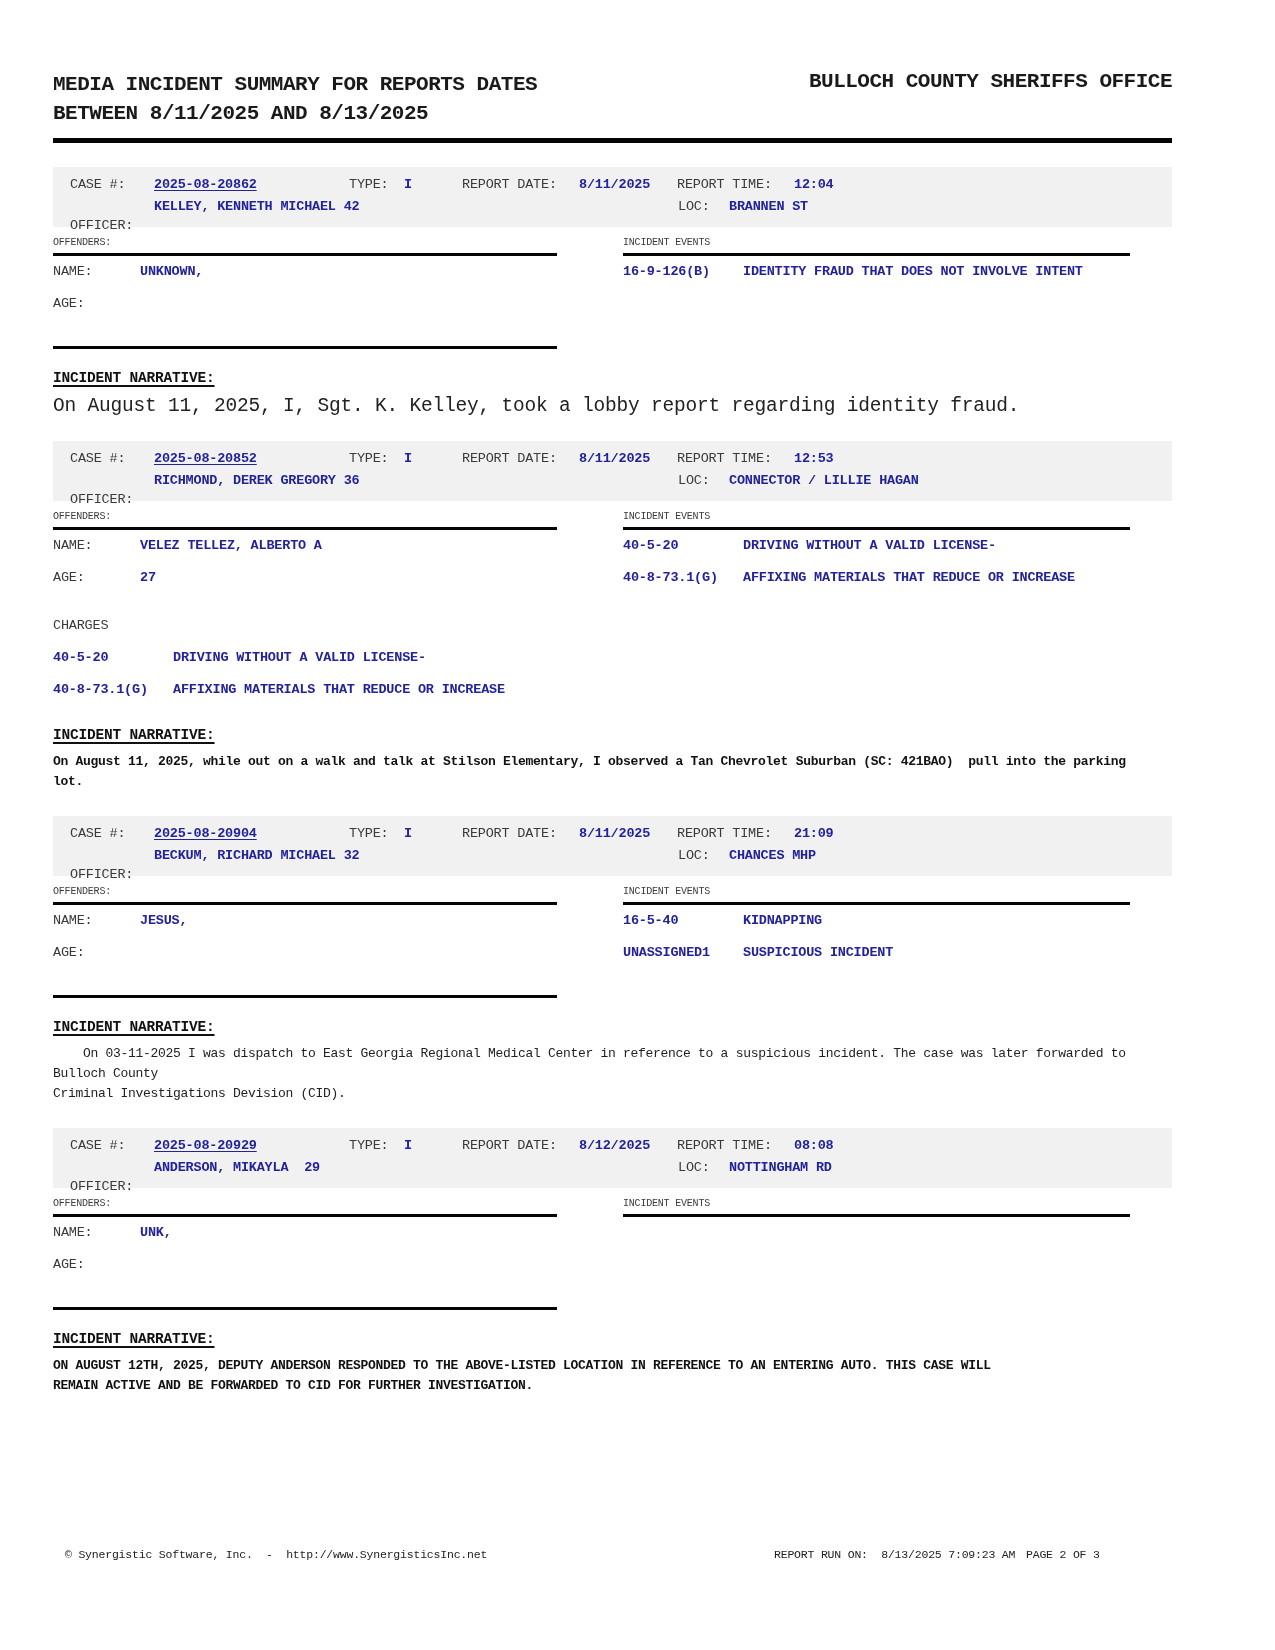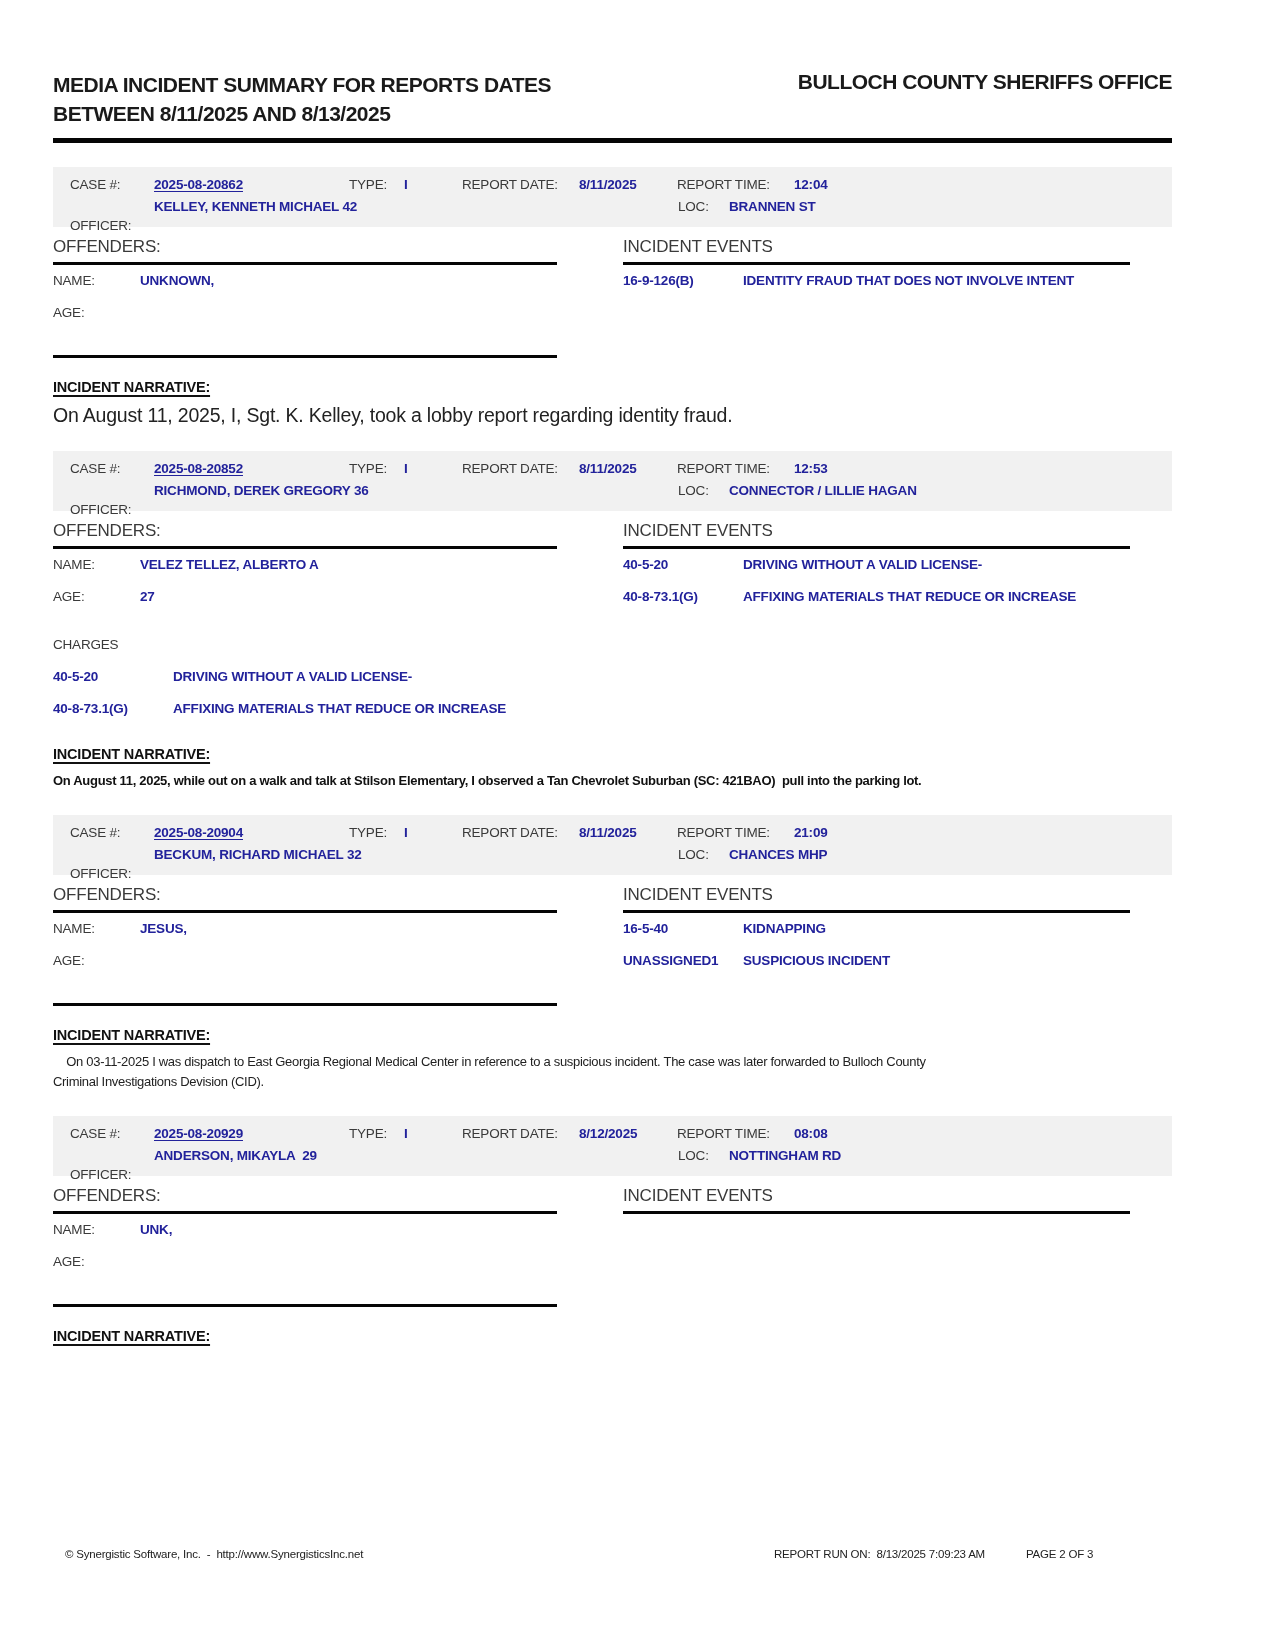--- a/index.html
+++ b/index.html
@@ -6,21 +6,21 @@
     --navy:#22229B;
     --band:#F1F1F1;
     --ink:#1a1a1a;
     --label:#3a3a3a;
   }
   html,body{margin:0;padding:0;background:#ffffff;}
   .page{
     position:relative;
     width:1275px;height:1650px;
     background:#ffffff;
-    font-family:Liberation Sans, sans-serif;
+    font-family:Liberation Mono, monospace;
     letter-spacing:-0.2px;
     color:var(--ink);
     overflow:hidden;
   }
   .content{position:absolute;left:53px;top:0;width:1119px;}
 
   
   .hdr{position:relative;padding-top:70px;}
   .title-left{
     width:640px;font-size:21px;line-height:29px;font-weight:bold;
@@ -47,21 +47,21 @@
   .l-case{left:0;}   .v-case{left:84px;}
   .l-type{left:279px;} .v-type{left:334px;}
   .l-rdate{left:392px;} .v-rdate{left:509px;}
   .l-rtime{left:607px;} .v-rtime{left:724px;}
   .l-officer{left:0;margin-top:19px;} .v-officer{left:84px;}
   .l-loc{left:608px;} .v-loc{left:659px;}
 
   .case-body{display:flex;margin-top:10px;}
   .col-left{width:504px;}
   .col-right{margin-left:66px;width:507px;}
-  .col-head{font-size:17px;color:var(--label);padding-bottom:5px;}
+  .col-head{font-size:10px;color:var(--label);padding-bottom:5px;}
   .bar{height:3px;background:#050505;}
   .kv,.ev{position:relative;height:24px;margin-top:8px;}
   .kv .lbl{position:absolute;left:0;top:0;}
   .kv .val{position:absolute;left:87px;top:0;}
   .ev .e-code{position:absolute;left:0;top:0;}
   .ev .e-desc{position:absolute;left:120px;top:0;}
   .charges-head{font-size:13.5px;color:var(--label);margin-top:24px;height:24px;}
   .closebar{height:3px;background:#050505;margin-top:26px;}
 
   
@@ -289,20 +289,22 @@
           </div>
           <div class="closebar"></div>
         </div>
         <div class="col-right">
           <div class="col-head">INCIDENT EVENTS</div>
           <div class="bar"></div>
         </div>
       </div>
       <div class="narr">
         <div class="narr-head">INCIDENT NARRATIVE:</div>
+        <div class="narr-text narr-bold">ON AUGUST 12TH, 2025, DEPUTY ANDERSON RESPONDED TO THE ABOVE-LISTED LOCATION IN REFERENCE TO AN ENTERING AUTO. THIS CASE WILL
+REMAIN ACTIVE AND BE FORWARDED TO CID FOR FURTHER INVESTIGATION.</div>
       </div>
     </section>
 
   </div>
 
   <div class="footer">
     <span class="f-copy">© Synergistic Software, Inc.  -  http://www.SynergisticsInc.net</span>
     <span class="f-run">REPORT RUN ON:  8/13/2025 7:09:23 AM</span>
     <span class="f-page">PAGE 2 OF 3</span>
   </div>

